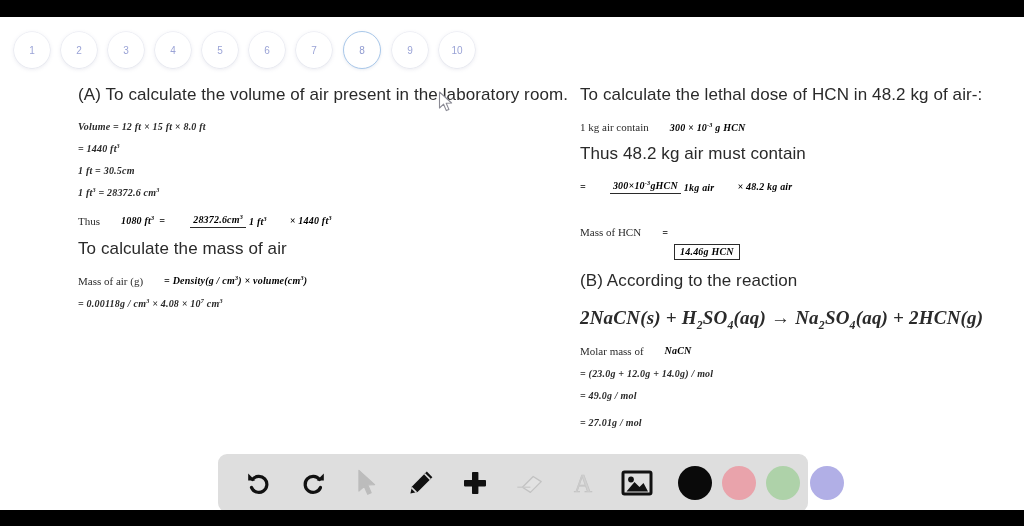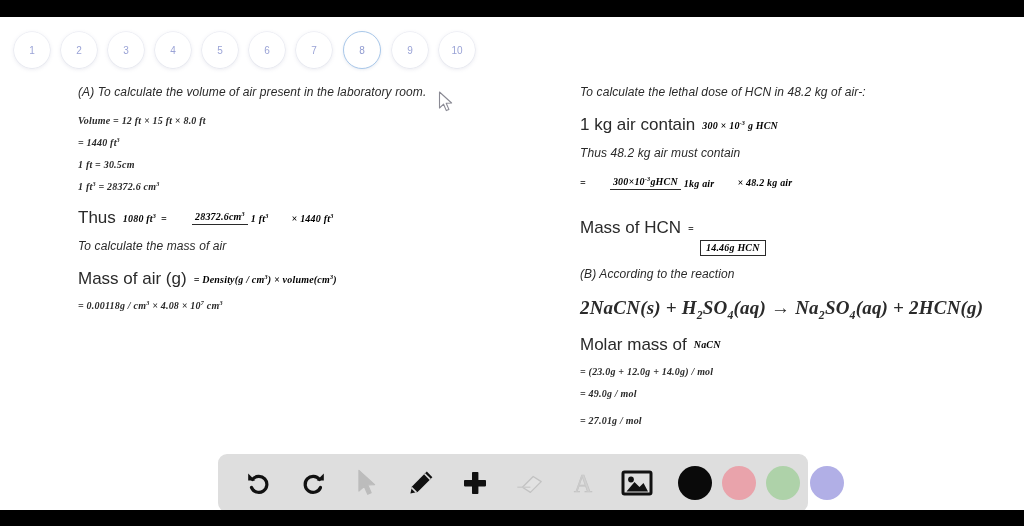--- a/index.html
+++ b/index.html
@@ -83,23 +83,22 @@
   #col-right { left: 580px; width: 420px; }
 
   .ln {
     color: #2a2a2a;
     margin: 0 0 11px 0;
     white-space: nowrap;
   }
   
   .txt {
     font-family: "Liberation Sans", sans-serif;
-    font-size: 12px;
+    font-size: 17px;
     letter-spacing: 0.1px;
-    font-style: italic;
   }
   
   .math {
     font-family: "Liberation Serif", "DejaVu Serif", serif;
     font-style: italic;
     font-weight: bold;
     font-size: 10px;
     letter-spacing: 0.2px;
   }
   .rm { font-style: normal; font-weight: normal; }
@@ -111,26 +110,26 @@
   .gap-md { margin-bottom: 22px; }
 
   
   .row {
     display: flex;
     align-items: center;
     margin: 0 0 11px 0;
     white-space: nowrap;
   }
   .row .lbl {
-    font-family: Liberation Sans, sans-serif;
+    font-family: Liberation Serif, serif;
     font-style: normal;
     font-weight: normal;
-    font-size: 17px;
+    font-size: 11px;
     color: #2a2a2a;
-    margin-right: 7px;
+    margin-right: 21px;
   }
 
   
   .frac {
     display: inline-flex;
     flex-direction: row;
     align-items: center;
     vertical-align: middle;
     margin: 0 20px;
     line-height: 1.18;

